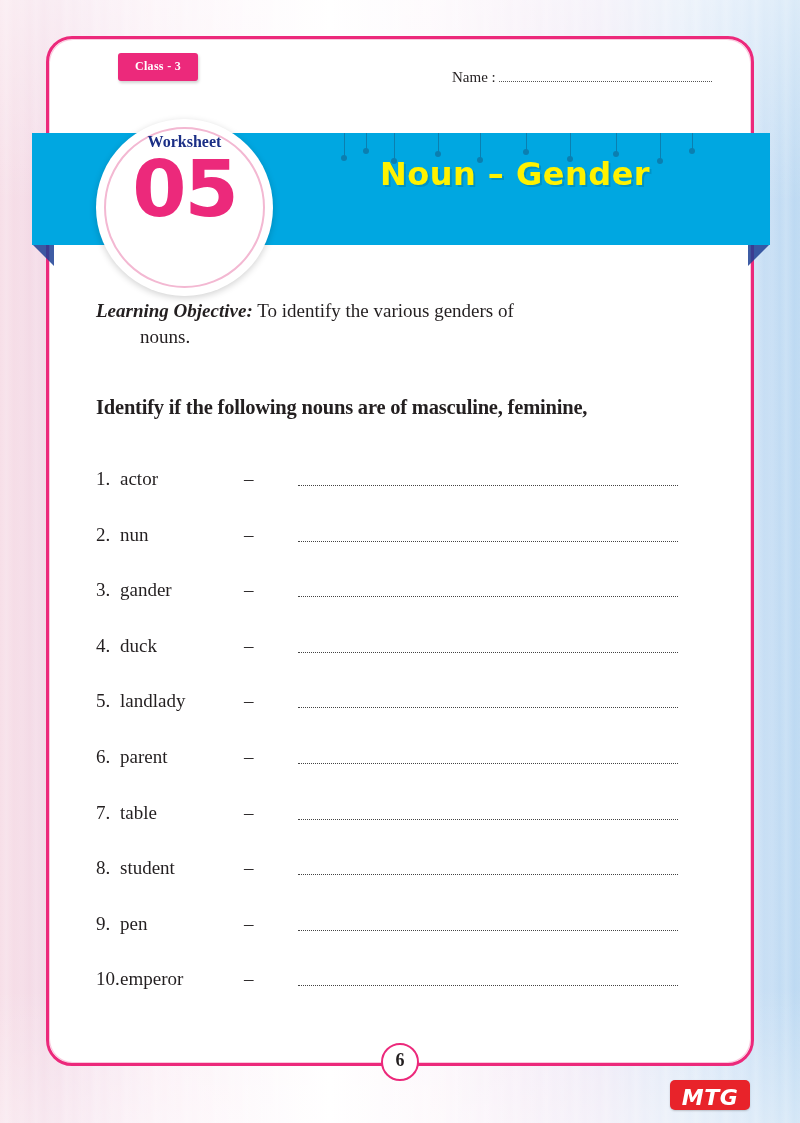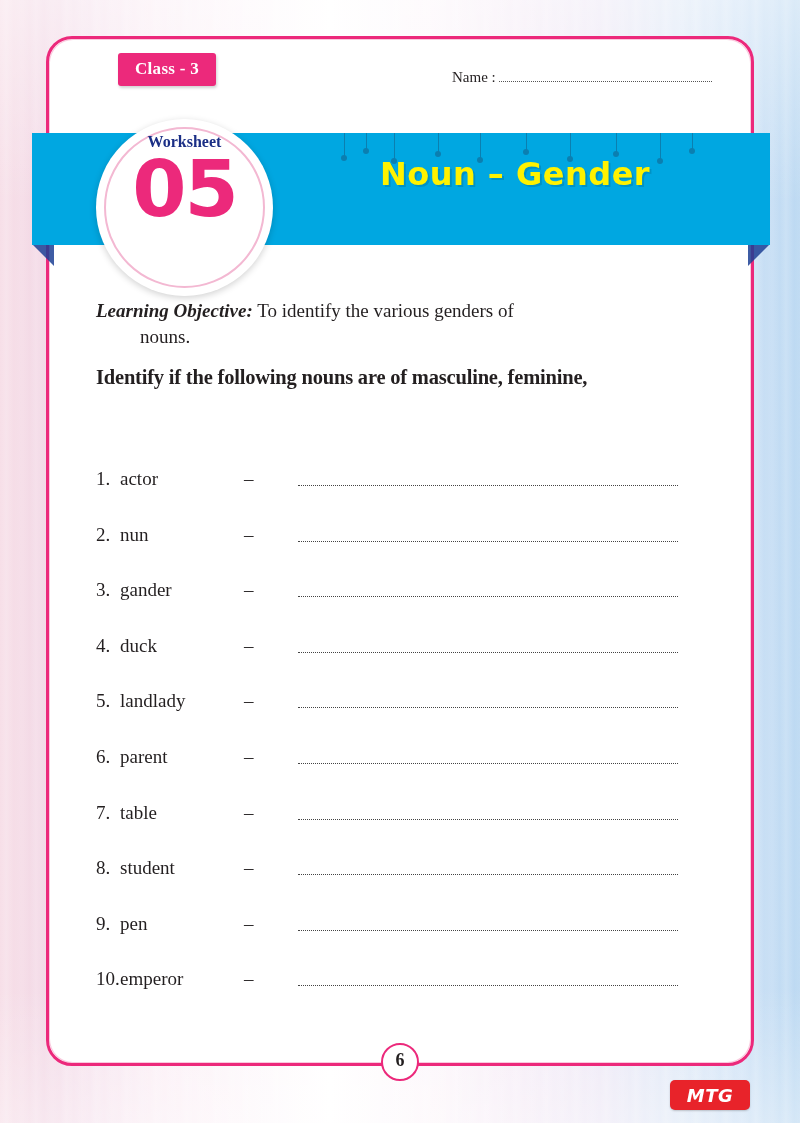--- a/index.html
+++ b/index.html
@@ -69,21 +69,21 @@
 
   
   .class-badge {
     position: absolute;
     left: 118px;
     top: 53px;
     background: #ec297b;
     color: #ffffff;
     font-family: "Liberation Serif", serif;
     font-weight: bold;
-    font-size: 17px;
+    font-size: 12px;
     letter-spacing: 0.3px;
     padding: 6px 17px 7px 17px;
     border-radius: 3px;
     box-shadow: 1px 2px 3px rgba(0,0,0,0.18);
   }
 
   
   .name-row, .date-row {
     position: absolute;
     font-size: 15px;
@@ -237,21 +237,21 @@
     left: 140px;
     top: 326px;
     font-size: 19px;
     color: #231f20;
     text-align: center;
   }
 
   .instruction {
     position: absolute;
     left: 96px;
-    top: 362px;
+    top: 392px;
     width: 612px;
     font-family: "Liberation Serif", serif;
     font-weight: bold;
     font-size: 20.5px;
     color: #231f20;
     line-height: 1.48;
     letter-spacing: -0.2px;
   }
 
   
@@ -331,21 +331,21 @@
   }
   .mtg-text {
     position: absolute;
     left: 670px;
     top: 1085px;
     width: 80px;
     text-align: center;
     font-family: "DejaVu Sans", sans-serif;
     font-weight: bold;
     font-style: italic;
-    font-size: 18px;
+    font-size: 22px;
     color: #ffffff;
     letter-spacing: 0.5px;
   }
 </style>
 </head>
 <body>
 
 <div class="page">
   <div class="bg-stripes"></div>
   <div class="bg-vert-bands"></div>

